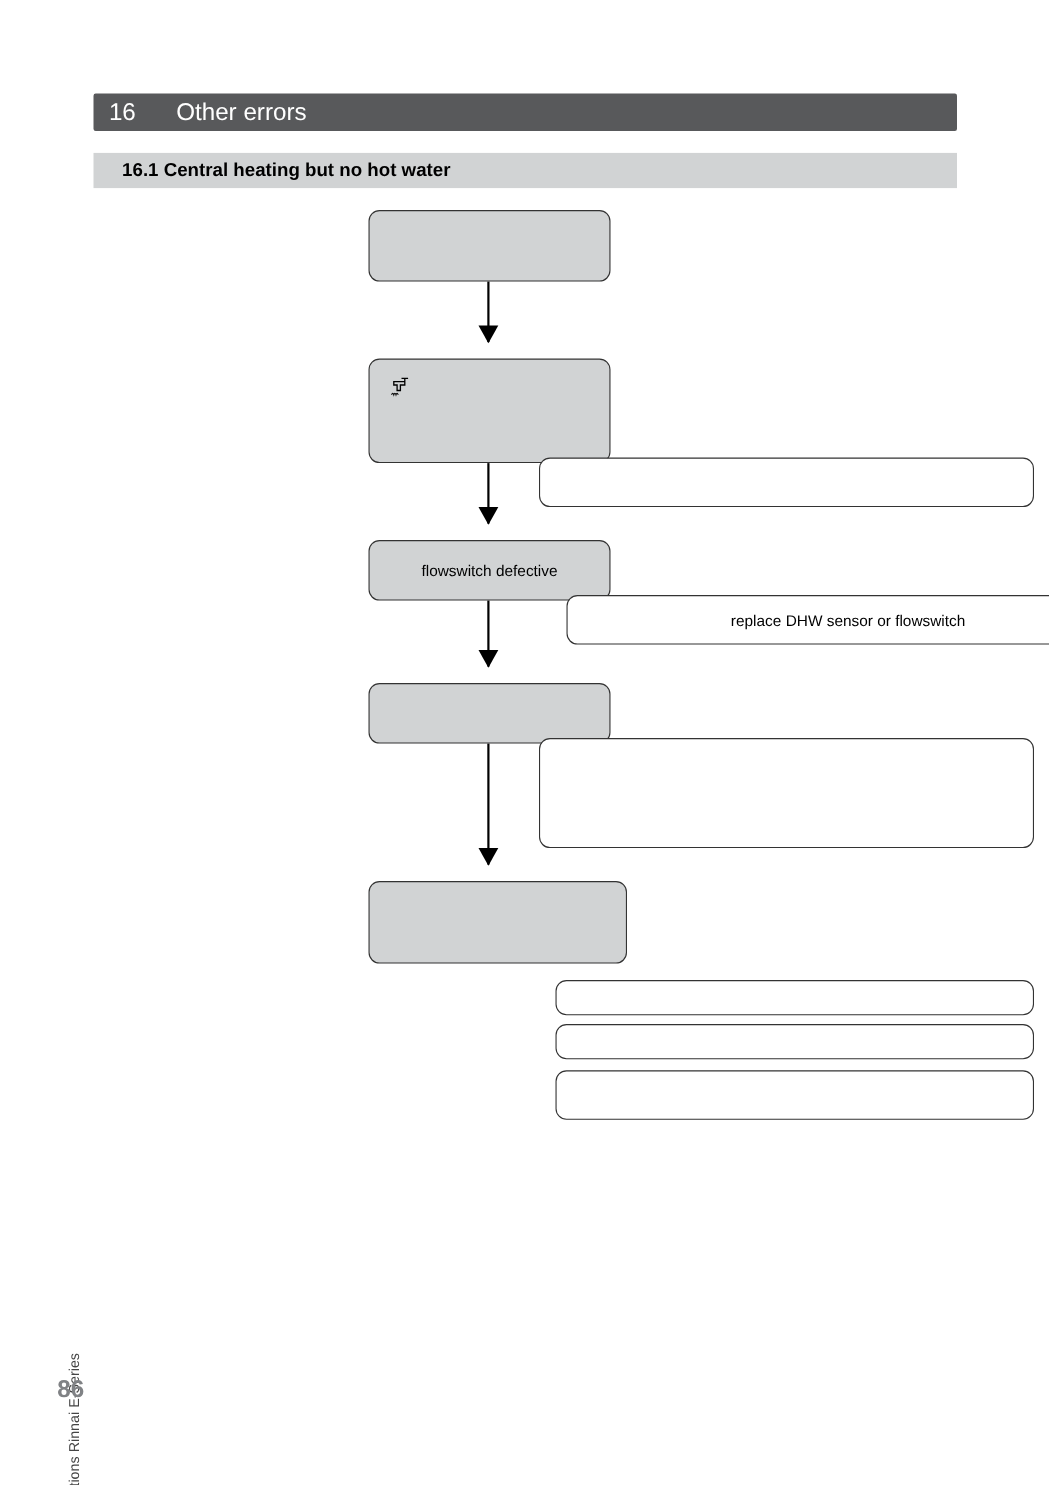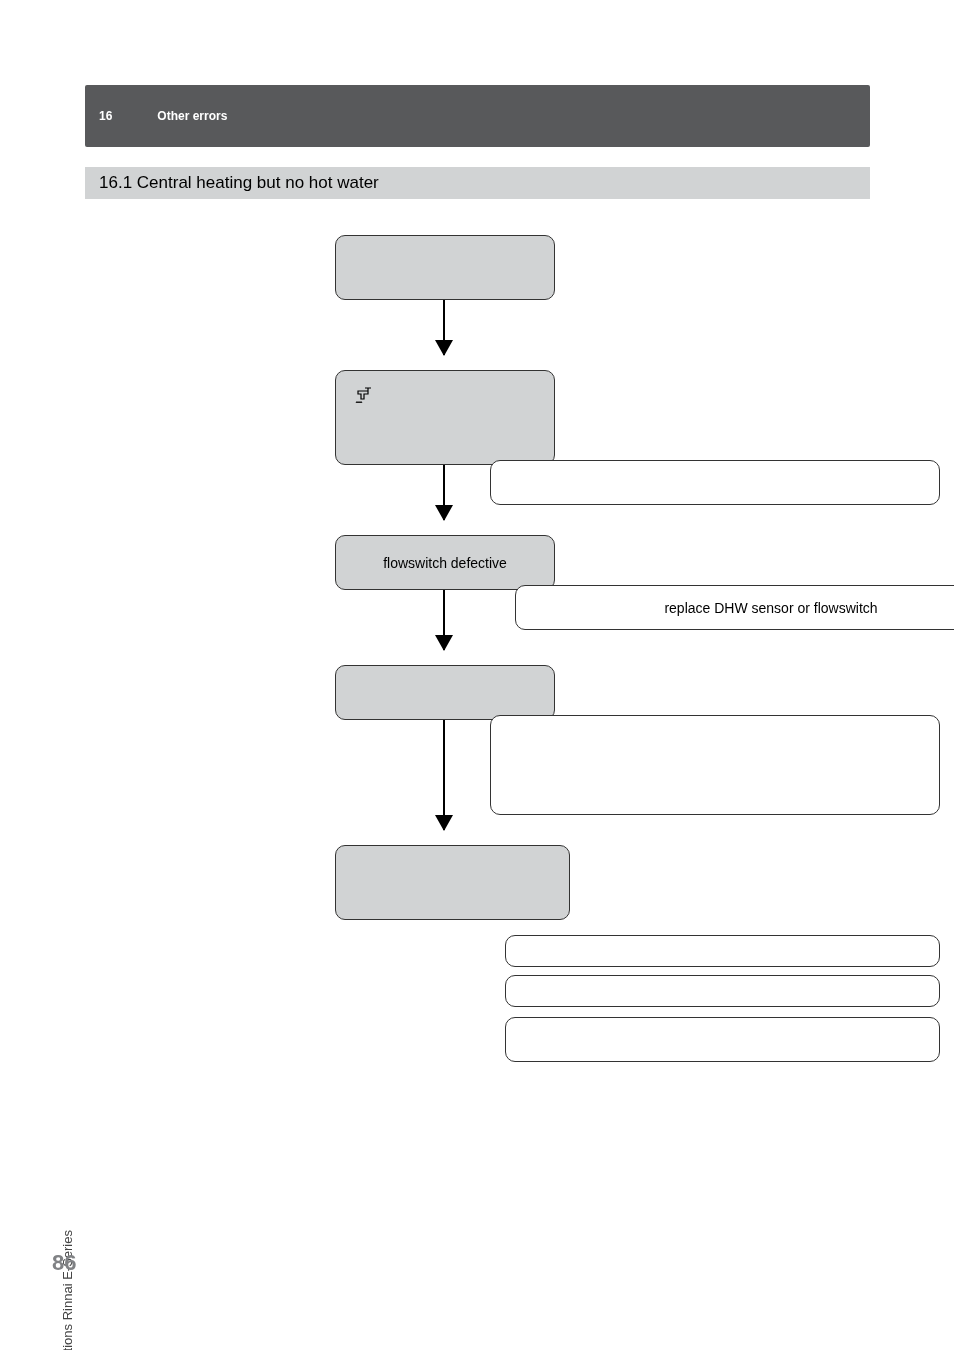--- a/index.html
+++ b/index.html
@@ -12,34 +12,34 @@
   }
   .page {
     position: absolute;
     left: 85px;
     top: 85px;
     width: 785px;
   }
   .chapter-bar {
     background: #58595b;
     color: #fff;
-    font-weight: bold;
-    font-size: 12px;
-    padding: 24px 14px;
+    font-weight: normal;
+    font-size: 22px;
+    padding: 4px 14px;
     margin-bottom: 20px;
     border-radius: 2px;
   }
   .chapter-bar .num { display: inline-block; width: 55px; }
   .section-bar {
     background: #d1d3d4;
     color: #000;
-    font-weight: normal;
+    font-weight: bold;
     font-size: 17px;
-    padding: 6px 14px 6px 14px;
-    margin-bottom: 36px;
+    padding: 6px 14px 6px 26px;
+    margin-bottom: 20px;
   }
   .flowchart {
     position: relative;
     width: 100%;
     height: 1000px;
   }
   .box {
     position: absolute;
     border: 1px solid #333;
     border-radius: 10px;

